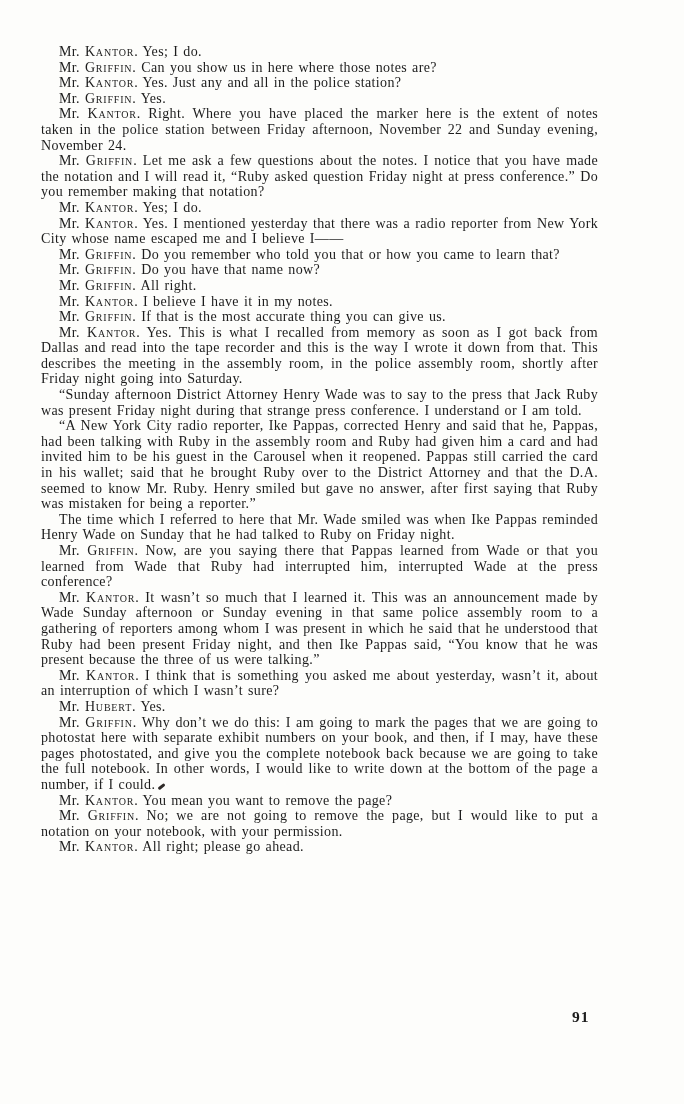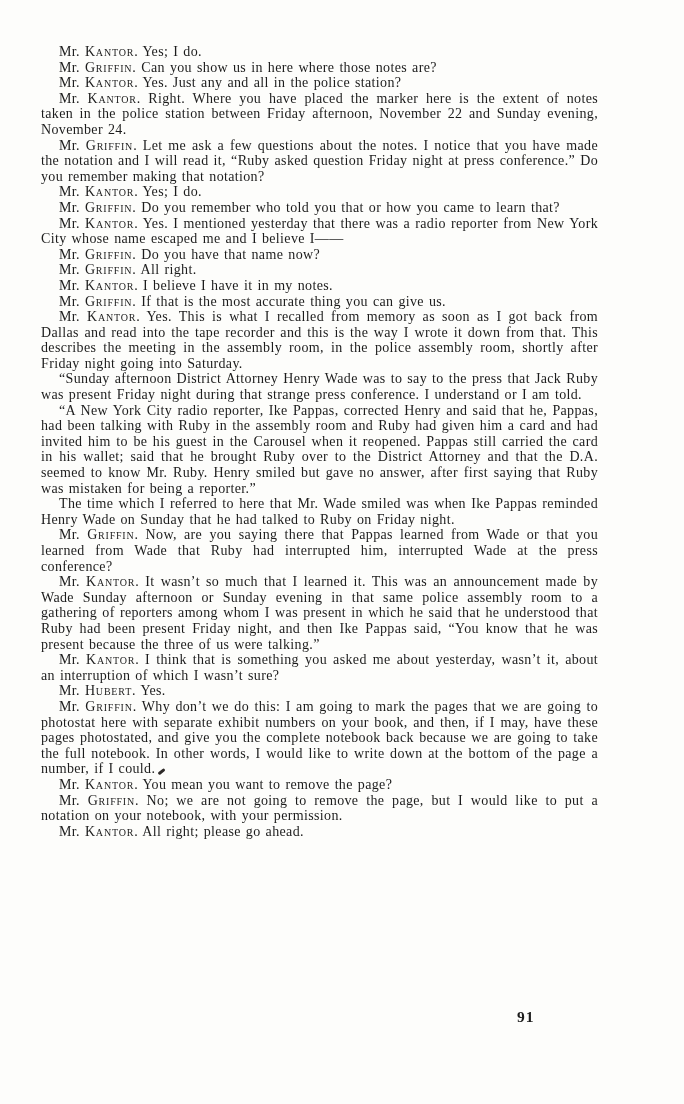--- a/index.html
+++ b/index.html
@@ -42,41 +42,42 @@
     display: inline-block;
     width: 8px;
     height: 2.5px;
     background: #2e2a28;
     border-radius: 1.5px;
     transform: rotate(-38deg) translateY(-1px);
     margin-left: 3px;
   }
   .page-number {
     position: absolute;
-    left: 517px;
+    left: 572px;
     top: 1008px;
     font-size: 15.5px;
     font-weight: bold;
     letter-spacing: 1px;
     color: #1c1c1c;
   }
 </style>
 </head>
 <body>
 
 <div class="page">
   <div class="text-block">
       <p class="para">Mr. <span class="sc">Kantor</span>. Yes; I do.</p>
       <p class="para">Mr. <span class="sc">Griffin</span>. Can you show us in here where those notes are?</p>
       <p class="para">Mr. <span class="sc">Kantor</span>. Yes.  Just any and all in the police station?</p>
+      <p class="para">Mr. <span class="sc">Griffin</span>. Yes.</p>
       <p class="para">Mr. <span class="sc">Kantor</span>. Right.  Where you have placed the marker here is the extent of notes taken in the police station between Friday afternoon, November 22 and Sunday evening, November 24.</p>
       <p class="para">Mr. <span class="sc">Griffin</span>. Let me ask a few questions about the notes.  I notice that you have made the notation and I will read it, “Ruby asked question Friday night at press conference.”  Do you remember making that notation?</p>
       <p class="para">Mr. <span class="sc">Kantor</span>. Yes; I do.</p>
+      <p class="para">Mr. <span class="sc">Kantor</span>. Yes.  I mentioned yesterday that there was a radio reporter from New York City whose name escaped me and I believe I——</p>
       <p class="para">Mr. <span class="sc">Griffin</span>. Do you remember who told you that or how you came to learn that?</p>
-      <p class="para">Mr. <span class="sc">Kantor</span>. Yes.  I mentioned yesterday that there was a radio reporter from New York City whose name escaped me and I believe I——</p>
       <p class="para">Mr. <span class="sc">Griffin</span>. Do you have that name now?</p>
       <p class="para">Mr. <span class="sc">Griffin</span>. All right.</p>
       <p class="para">Mr. <span class="sc">Kantor</span>. I believe I have it in my notes.</p>
       <p class="para">Mr. <span class="sc">Griffin</span>. If that is the most accurate thing you can give us.</p>
       <p class="para">Mr. <span class="sc">Kantor</span>. Yes.  This is what I recalled from memory as soon as I got back from Dallas and read into the tape recorder and this is the way I wrote it down from that.  This describes the meeting in the assembly room, in the police assembly room, shortly after Friday night going into Saturday.</p>
       <p class="para">“Sunday afternoon District Attorney Henry Wade was to say to the press that Jack Ruby was present Friday night during that strange press conference. I understand or I am told.</p>
       <p class="para">“A New York City radio reporter, Ike Pappas, corrected Henry and said that he, Pappas, had been talking with Ruby in the assembly room and Ruby had given him a card and had invited him to be his guest in the Carousel when it reopened.  Pappas still carried the card in his wallet; said that he brought Ruby over to the District Attorney and that the D.A. seemed to know Mr. Ruby. Henry smiled but gave no answer, after first saying that Ruby was mistaken for being a reporter.”</p>
       <p class="para">The time which I referred to here that Mr. Wade smiled was when Ike Pappas reminded Henry Wade on Sunday that he had talked to Ruby on Friday night.</p>
       <p class="para">Mr. <span class="sc">Griffin</span>. Now, are you saying there that Pappas learned from Wade or that you learned from Wade that Ruby had interrupted him, interrupted Wade at the press conference?</p>
       <p class="para">Mr. <span class="sc">Kantor</span>. It wasn’t so much that I learned it.  This was an announcement made by Wade Sunday afternoon or Sunday evening in that same police assembly room to a gathering of reporters among whom I was present in which he said that he understood that Ruby had been present Friday night, and then Ike Pappas said, “You know that he was present because the three of us were talking.”</p>

